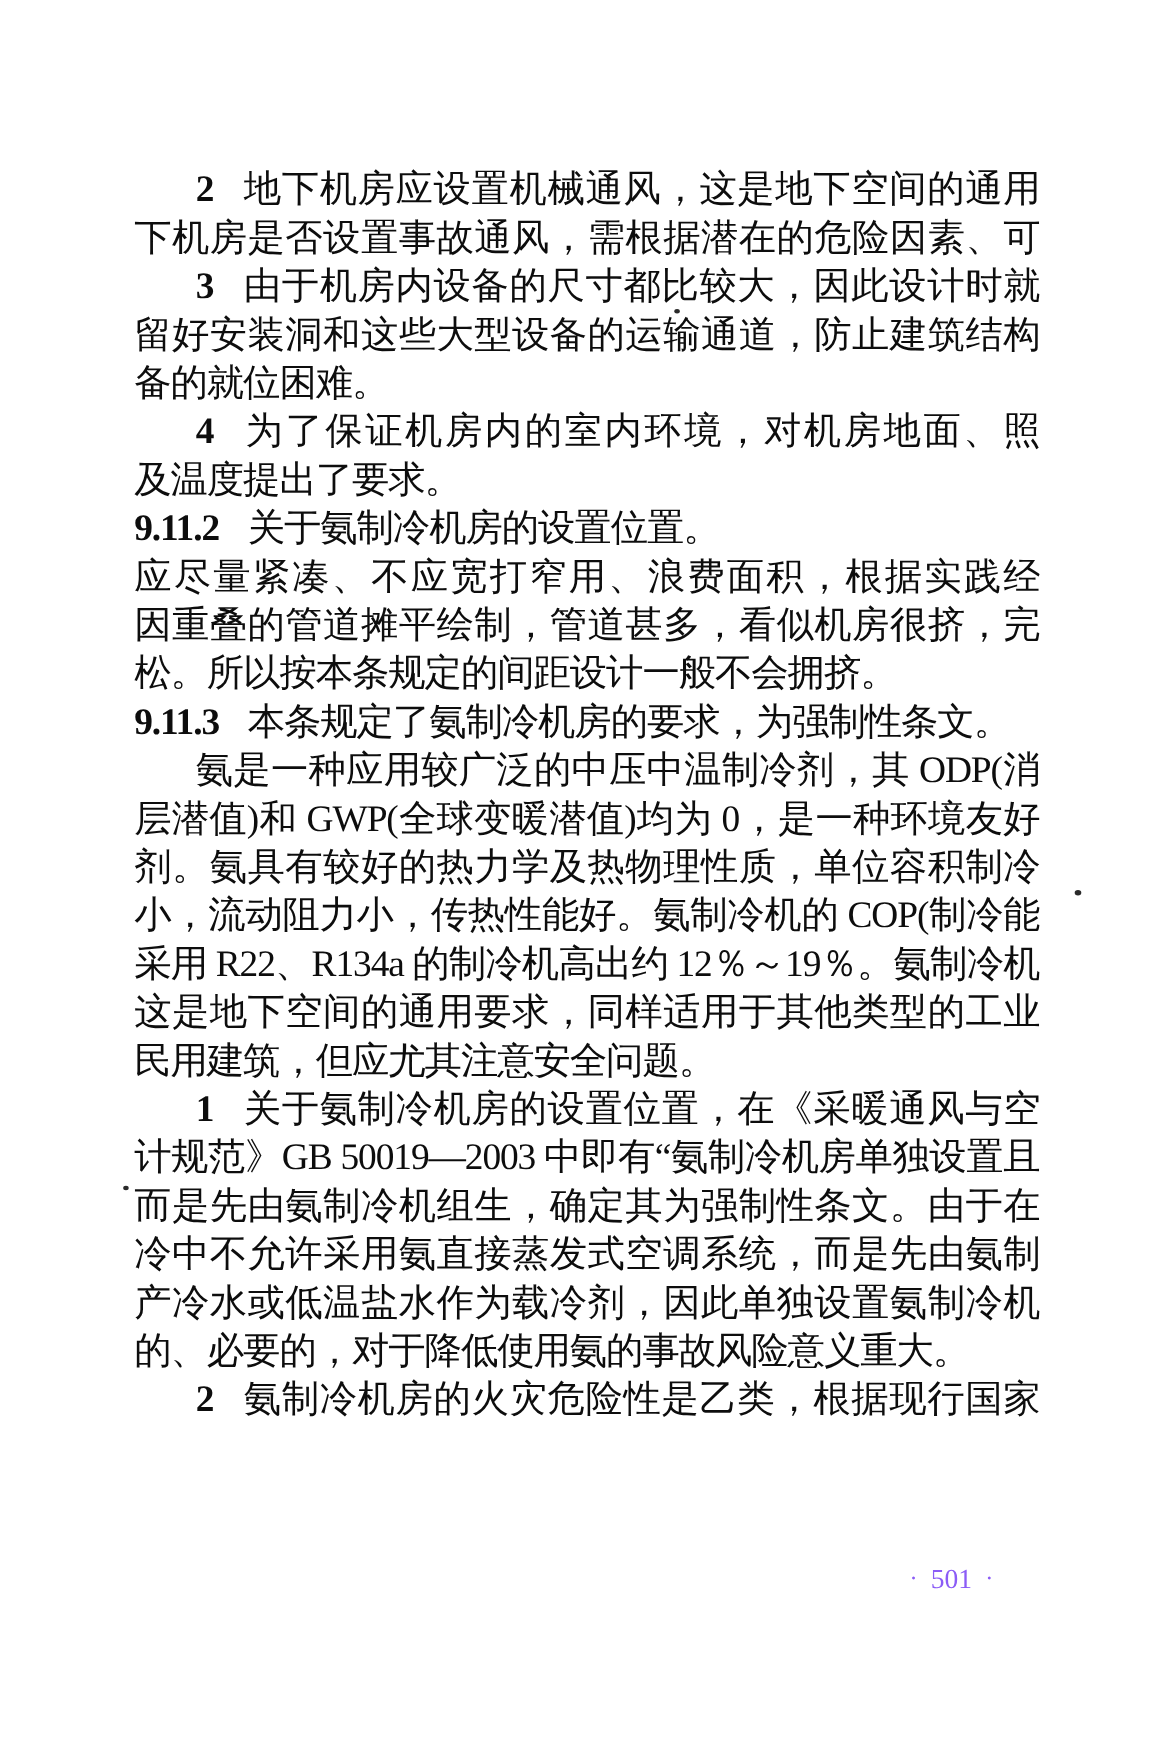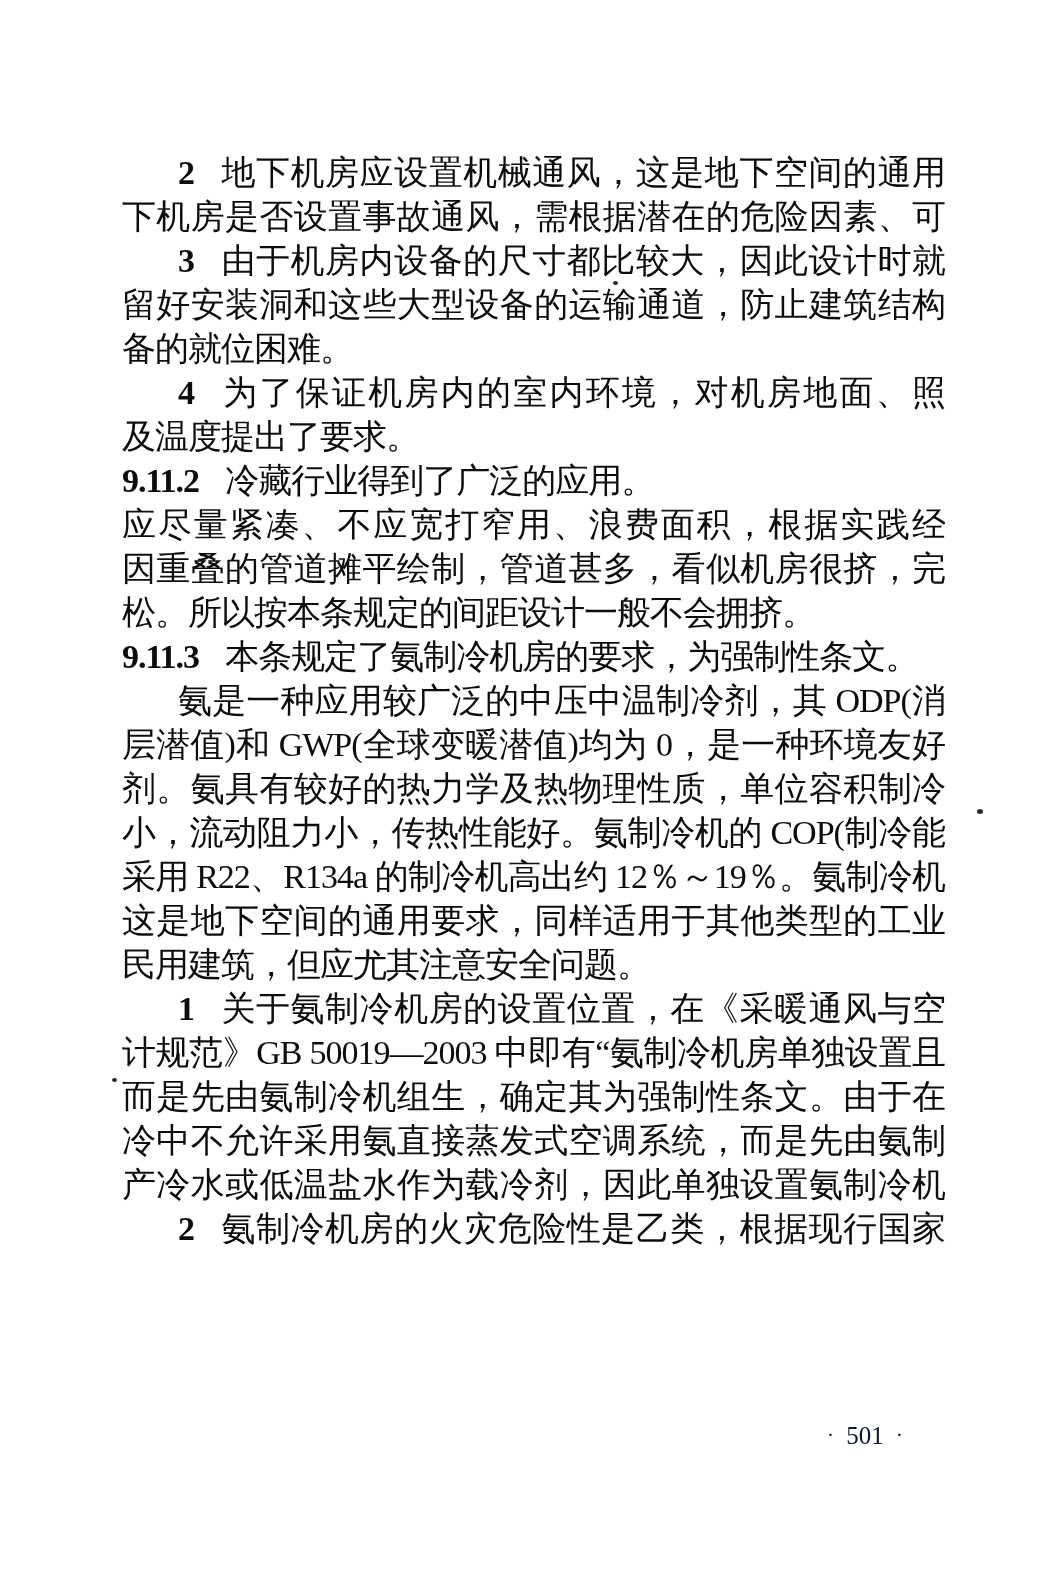--- a/index.html
+++ b/index.html
@@ -44,21 +44,21 @@
     margin-right: 26px;
   }
   .line.head .num {
   }
   .footer {
     position: absolute;
     top: 1422px;
     right: 141px;
     font-size: 25px;
     letter-spacing: 0;
-    color: #0f172a;
+    color: #8b5cf6;
     white-space: nowrap;
   }
   .footer .dot {
     margin: 0 12px;
     font-size: 22px;
     vertical-align: 2px;
   }
   .speck {
     position: absolute;
     background: #2a2a2a;
@@ -72,37 +72,38 @@
 <body>
 
 <main class="page-text">
   <div class="line ind"><span class="num">2</span><span>地下机房应设置机械通风，这是地下空间的通用要求。地</span></div>
   <div class="line"><span>下机房是否设置事故通风，需根据潜在的危险因素、可能发生事故</span></div>
   <div class="line ind"><span class="num">3</span><span>由于机房内设备的尺寸都比较大，因此设计时就需考虑预</span></div>
   <div class="line"><span>留好安装洞和这些大型设备的运输通道，防止建筑结构完成后设</span></div>
   <div class="line short"><span>备的就位困难。</span></div>
   <div class="line ind"><span class="num">4</span><span>为了保证机房内的室内环境，对机房地面、照明、给排水以</span></div>
   <div class="line short"><span>及温度提出了要求。</span></div>
-  <div class="line head short"><span class="num">9.11.2</span><span>冷藏行业得到了广泛的应用。</span></div>
+  <div class="line head short"><span class="num">9.11.2</span><span>关于氨制冷机房的设置位置。</span></div>
   <div class="line"><span>应尽量紧凑、不应宽打窄用、浪费面积，根据实践经验、设计图面上</span></div>
   <div class="line"><span>因重叠的管道摊平绘制，管道甚多，看似机房很挤，完工后却较宽</span></div>
   <div class="line short"><span>松。所以按本条规定的间距设计一般不会拥挤。</span></div>
   <div class="line head short"><span class="num">9.11.3</span><span>本条规定了氨制冷机房的要求，为强制性条文。</span></div>
   <div class="line ind"><span>氨是一种应用较广泛的中压中温制冷剂，其 ODP(消耗臭氧</span></div>
   <div class="line"><span>层潜值)和 GWP(全球变暖潜值)均为 0，是一种环境友好型制冷</span></div>
   <div class="line"><span>剂。氨具有较好的热力学及热物理性质，单位容积制冷量大，黏度</span></div>
   <div class="line"><span>小，流动阻力小，传热性能好。氨制冷机的 COP(制冷能效比)比</span></div>
   <div class="line"><span>采用 R22、R134a 的制冷机高出约 12％～19％。氨制冷机在我国</span></div>
   <div class="line"><span>这是地下空间的通用要求，同样适用于其他类型的工业建筑或</span></div>
   <div class="line short"><span>民用建筑，但应尤其注意安全问题。</span></div>
   <div class="line ind"><span class="num">1</span><span>关于氨制冷机房的设置位置，在《采暖通风与空气调节设</span></div>
   <div class="line"><span>计规范》GB 50019—2003 中即有“氨制冷机房单独设置且远离建</span></div>
   <div class="line"><span>而是先由氨制冷机组生，确定其为强制性条文。由于在建筑空调制</span></div>
   <div class="line"><span>冷中不允许采用氨直接蒸发式空调系统，而是先由氨制冷机组生</span></div>
   <div class="line"><span>产冷水或低温盐水作为载冷剂，因此单独设置氨制冷机房是可行</span></div>
+  <div class="line short"><span>的、必要的，对于降低使用氨的事故风险意义重大。</span></div>
   <div class="line ind"><span class="num">2</span><span>氨制冷机房的火灾危险性是乙类，根据现行国家标准《建</span></div>
 </main>
 
 <div class="footer">
   <span class="dot">·</span><span>501</span><span class="dot">·</span>
 </div>
 
 <div class="speck s1"></div>
 <div class="speck s2"></div>
 <div class="speck s3"></div>

